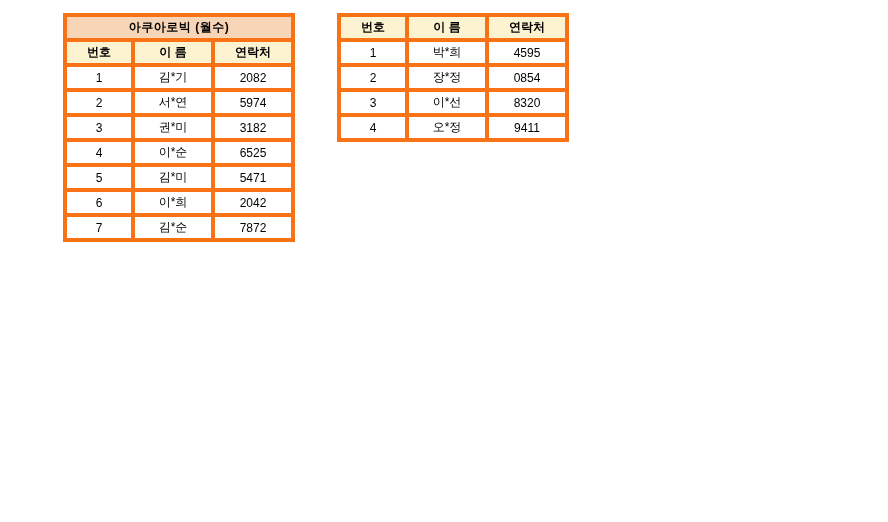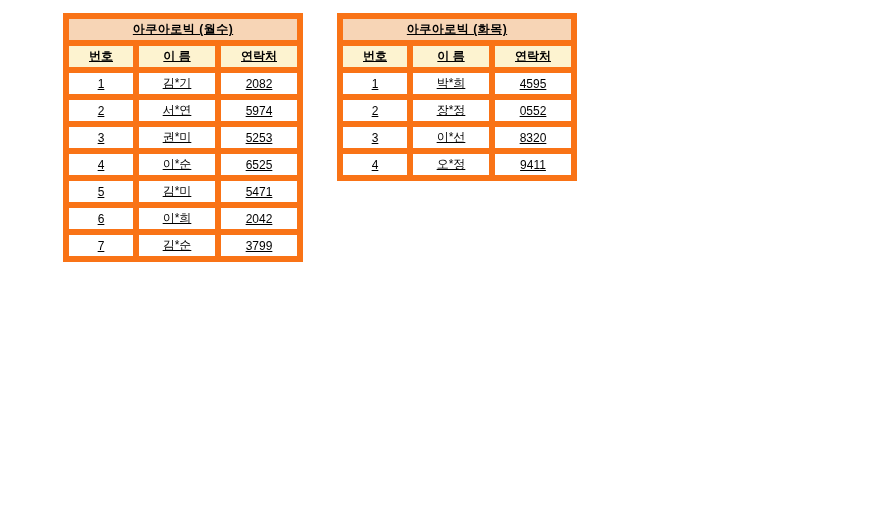--- a/index.html
+++ b/index.html
@@ -15,30 +15,29 @@
     overflow: hidden;
   }
   .sheet {
     position: absolute;
   }
   .tbl {
     border-collapse: collapse;
     table-layout: fixed;
   }
   .tbl td {
-    border: 6px solid #f97316;
+    border: 4px solid #f97316;
     font-size: 12px;
     color: #000000;
     text-align: center;
     vertical-align: middle;
     height: 21px;
     padding: 0 2px;
     white-space: nowrap;
     background: #ffffff;
-    text-decoration: underline;
   }
   .title-cell {
     background: #f7d5b6 !important;
     font-weight: bold;
     font-size: 13px;
     letter-spacing: 0.5px;
     height: 22px;
   }
   .hdr-cell {
     background: #fdf3d0 !important;
@@ -73,66 +72,63 @@
         <td class="c-tel">2082</td>
       </tr>
       <tr>
         <td class="c-no">2</td>
         <td class="c-name">서*연</td>
         <td class="c-tel">5974</td>
       </tr>
       <tr>
         <td class="c-no">3</td>
         <td class="c-name">권*미</td>
-        <td class="c-tel">5253</td>
+        <td class="c-tel">3182</td>
       </tr>
       <tr>
         <td class="c-no">4</td>
         <td class="c-name">이*순</td>
         <td class="c-tel">6525</td>
       </tr>
       <tr>
         <td class="c-no">5</td>
         <td class="c-name">김*미</td>
         <td class="c-tel">5471</td>
       </tr>
       <tr>
         <td class="c-no">6</td>
         <td class="c-name">이*희</td>
         <td class="c-tel">2042</td>
       </tr>
       <tr>
         <td class="c-no">7</td>
         <td class="c-name">김*순</td>
-        <td class="c-tel">3799</td>
+        <td class="c-tel">7872</td>
       </tr>
     </tbody>
   </table>
 </div>
 
 <div class="sheet" id="table-tue-thu">
   <table class="tbl">
     <tbody>
-      <tr>
-        <td class="title-cell" colspan="3">아쿠아로빅 (화목)</td>
-      </tr>
       <tr>
         <td class="hdr-cell c-no">번호</td>
         <td class="hdr-cell c-name">이  름</td>
         <td class="hdr-cell c-tel">연락처</td>
       </tr>
       <tr>
         <td class="c-no">1</td>
         <td class="c-name">박*희</td>
         <td class="c-tel">4595</td>
       </tr>
       <tr>
         <td class="c-no">2</td>
         <td class="c-name">장*정</td>
-        <td class="c-tel">0552</td>
+        <td class="c-tel">0854</td>
       </tr>
       <tr>
         <td class="c-no">3</td>
         <td class="c-name">이*선</td>
         <td class="c-tel">8320</td>
       </tr>
       <tr>
         <td class="c-no">4</td>
         <td class="c-name">오*정</td>
         <td class="c-tel">9411</td>

